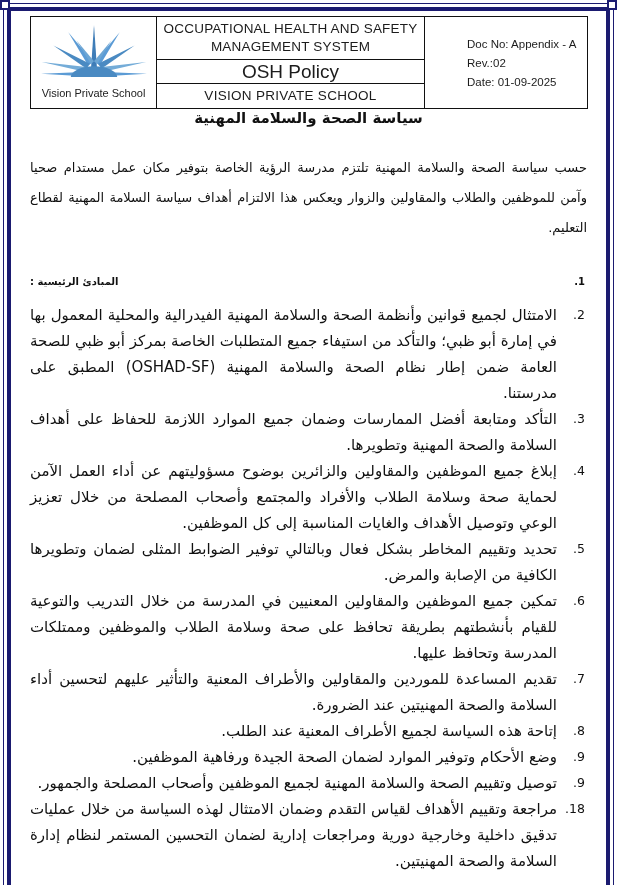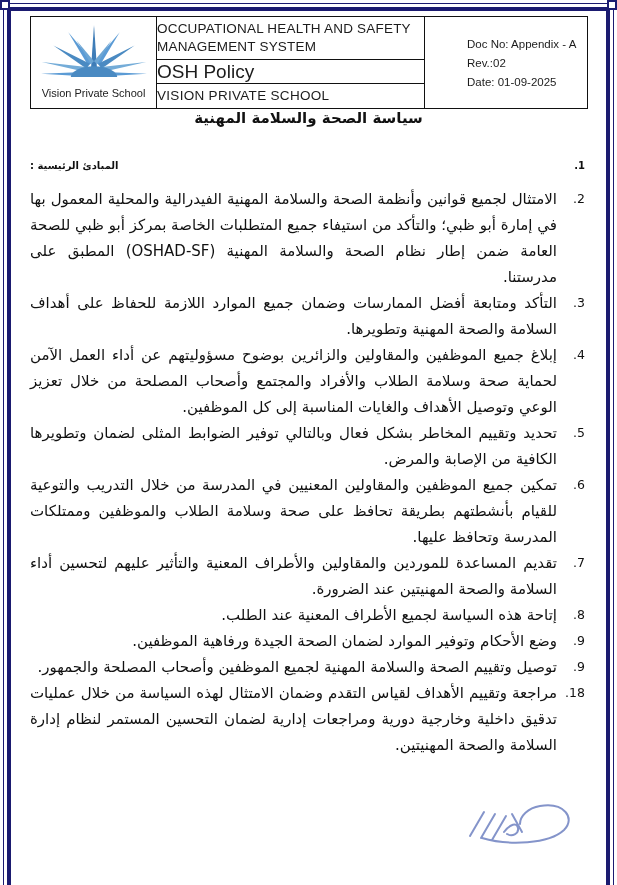--- a/index.html
+++ b/index.html
@@ -36,21 +36,21 @@
     z-index:2;
   }
 
   
   table.header-table {
     width:557px; border-collapse:collapse; table-layout:fixed;
     font-family:"Liberation Sans", sans-serif; color:#1c1c1c;
   }
   table.header-table td { border:1.2px solid #111; }
   td.logo-cell { width:126px; text-align:center; vertical-align:middle; padding:2px 2px 4px 2px; }
-  td.mid-cell { width:268px; text-align:left; vertical-align:middle; padding:3px 0; }
+  td.mid-cell { width:268px; text-align:center; vertical-align:middle; padding:3px 0; }
   td.info-cell { width:163px; vertical-align:middle; padding:4px 8px; }
   .hdr-title { font-size:13.5px; line-height:18px; letter-spacing:.2px; }
   .hdr-sub   { font-size:19px;  line-height:17px; }
   .hdr-org   { font-size:13.5px; line-height:18px; letter-spacing:.3px; }
   .info-line { font-size:11.5px; line-height:14px; margin:5px 0; color:#1c1c1c;padding-left:34px; }
   .logo-label { font-size:11px; color:#222; margin-top:1px; white-space:nowrap; }
 
   
   .ar { font-family:"DejaVu Sans", sans-serif; direction:rtl; color:#111; }
 
@@ -141,20 +141,21 @@
       <tr>
         <td class="mid-cell">
           <div class="hdr-org">VISION PRIVATE SCHOOL</div>
         </td>
       </tr>
     </tbody>
       </table>
 
     <div class="doc-title ar">سياسة الصحة والسلامة المهنية</div>
 
+    <p class="intro ar">حسب سياسة الصحة والسلامة المهنية تلتزم مدرسة الرؤية الخاصة بتوفير مكان عمل مستدام صحيا وآمن للموظفين والطلاب والمقاولين والزوار ويعكس هذا الالتزام أهداف سياسة السلامة المهنية لقطاع التعليم.</p>
 
     <div class="policy-list ar">
 
       <div class="li heading">
         <span class="num">1.</span>
         <div class="txt">المبادئ الرئيسية :</div>
       </div>
 
       <div class="li">
         <span class="num">2.</span>

